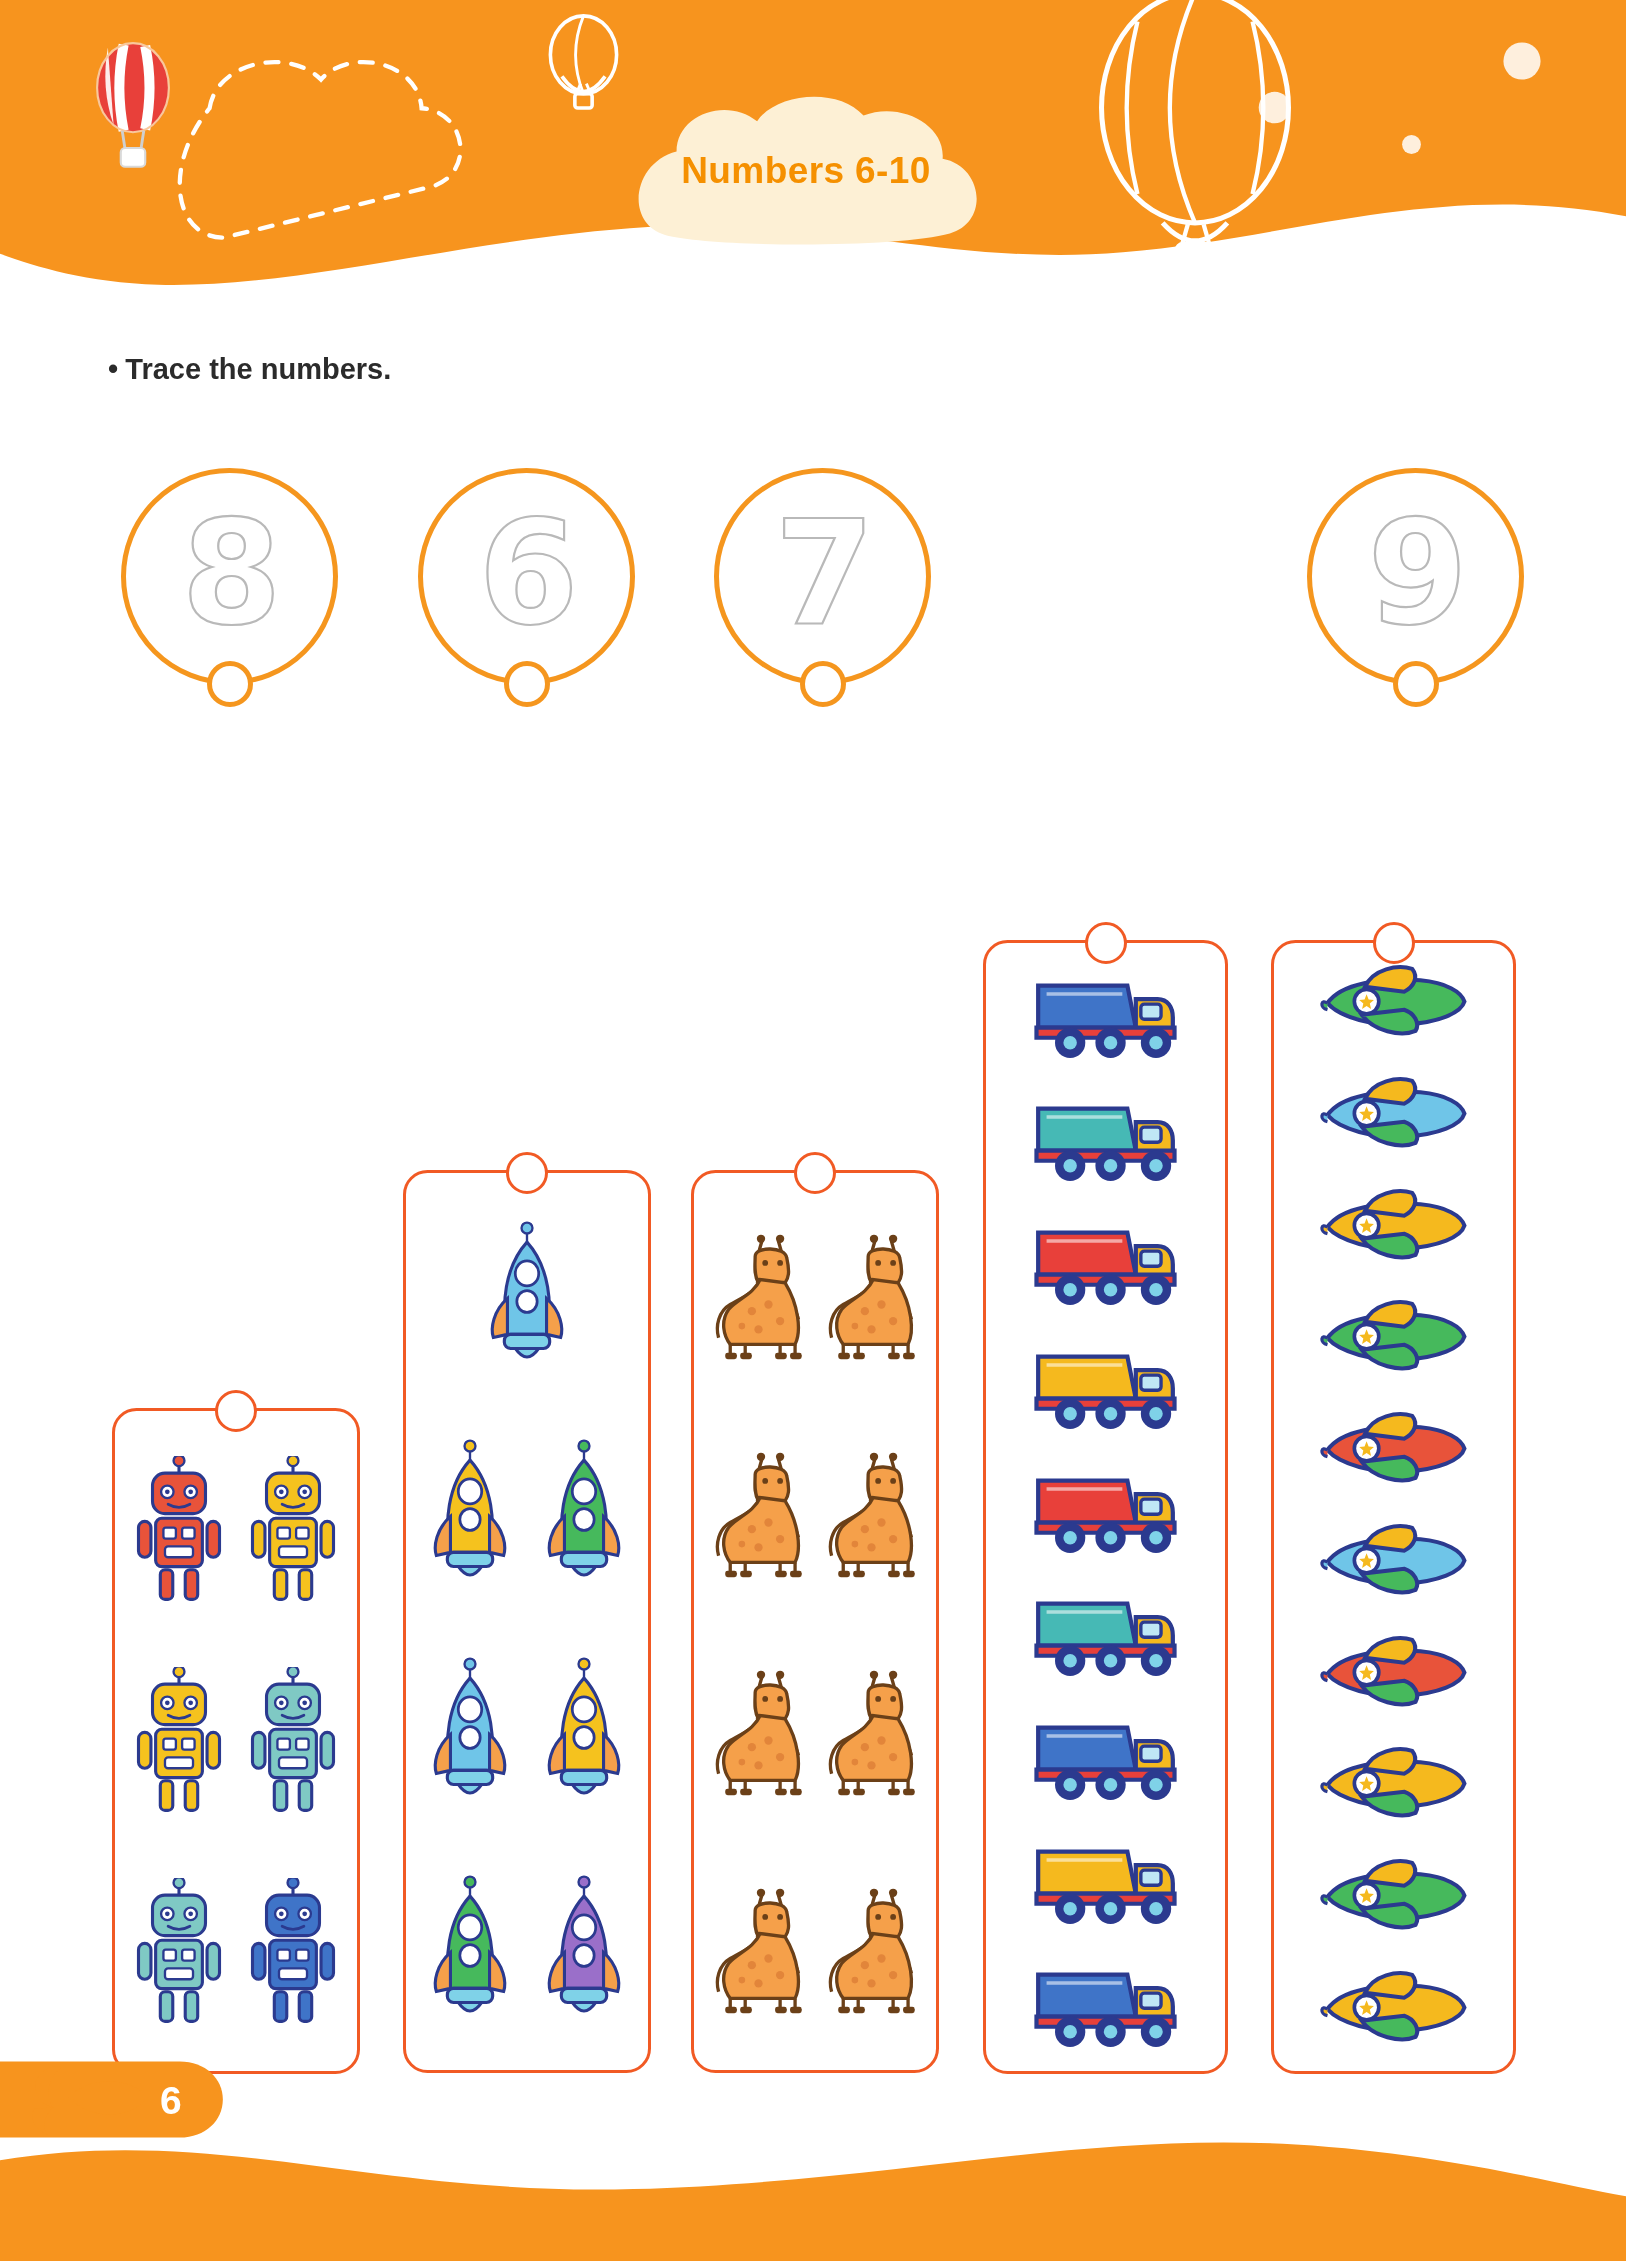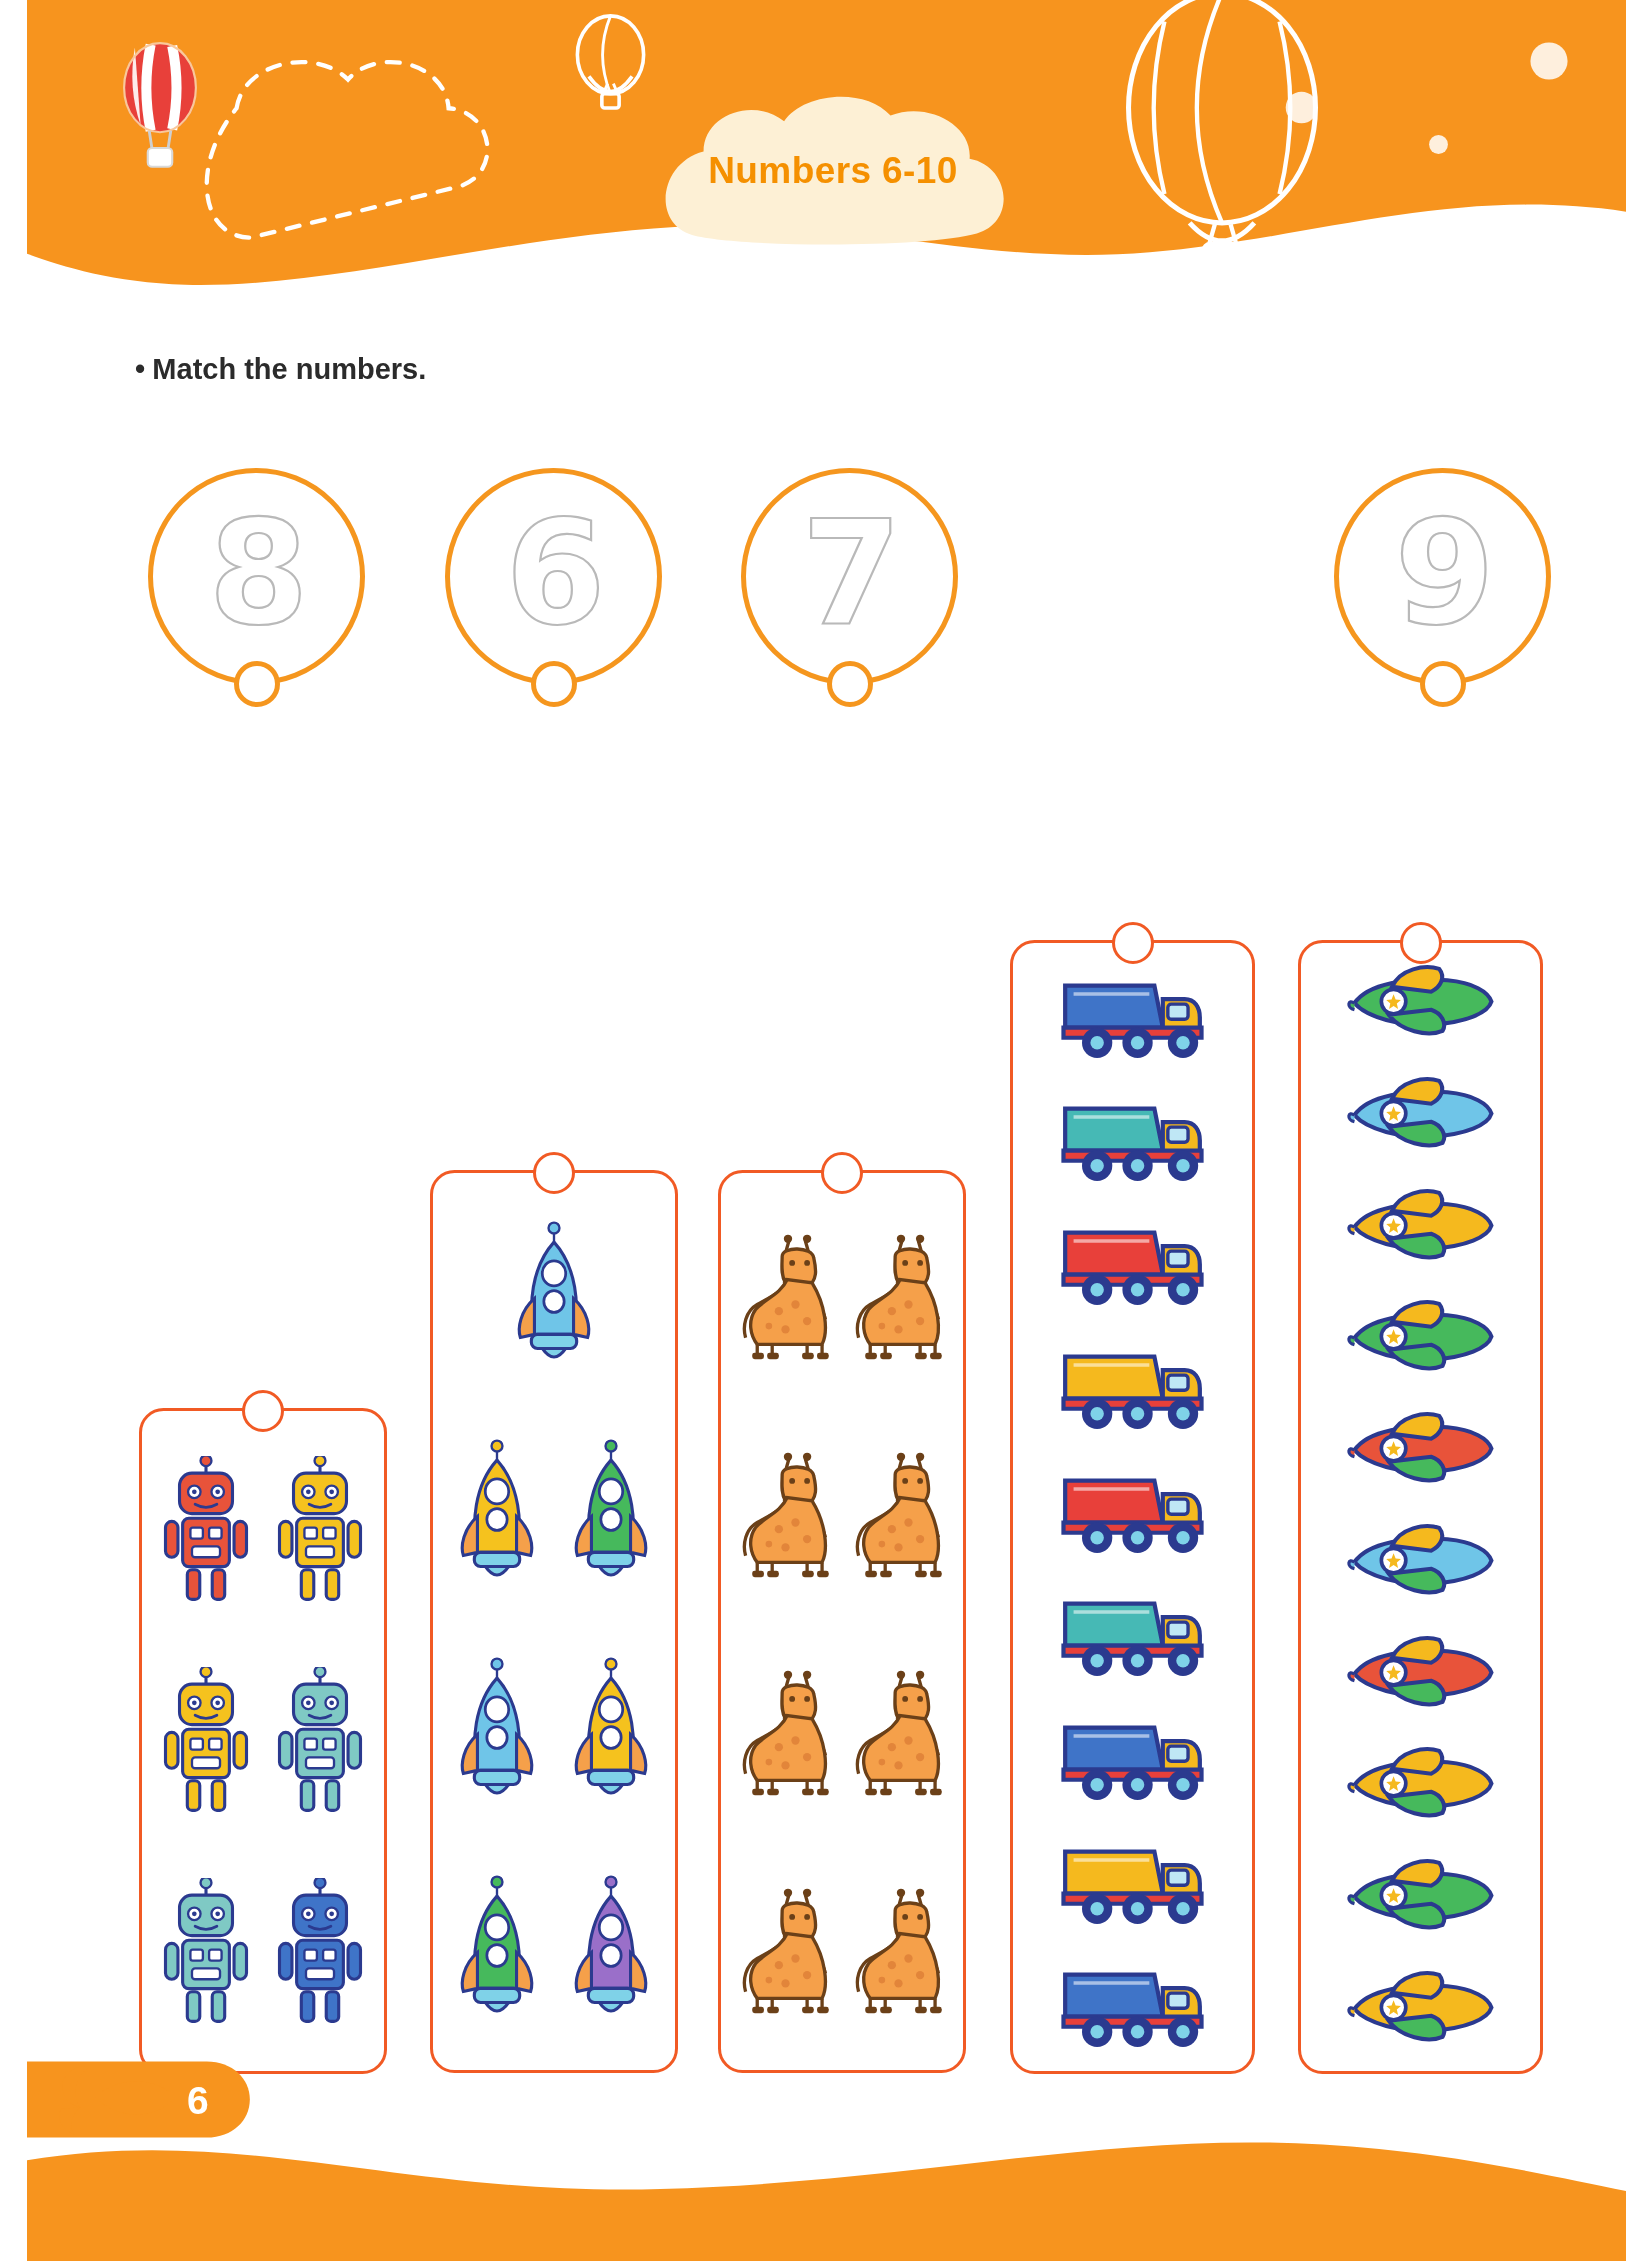--- a/index.html
+++ b/index.html
@@ -11,21 +11,20 @@
     font-family: "Liberation Sans", sans-serif;
     position: relative;
     overflow: hidden;
   }
 
   
   .page {
     position: absolute;
     inset: 0;
     background: #ffffff;
-    margin-left: 27px;
   }
 
   
   .banner {
     position: absolute;
     left: 0; top: 0;
     width: 1626px;
     height: 310px;
     overflow: hidden;
   }
@@ -253,21 +252,21 @@
     <div class="title-cloud">
       <svg width="432" height="151" viewBox="0 0 600 210">
         <path d="M120 80 C120 28 190 4 232 38 C258 -2 345 -10 380 30 C430 10 494 42 490 90 C546 100 556 178 500 194 C430 214 170 214 104 196 C48 180 58 96 120 80 Z" fill="#fdf0d5"></path>
       </svg>
       <div class="title-text">Numbers 6-10</div>
     </div>
   </div>
 
   <div class="instructions">
     <div class="instruction-line">
-      <span class="bullet">•</span><span>Match the numbers.</span>
+      <span class="bullet">•</span><span>Trace the numbers.</span>
     </div>
   </div>
 
   <div class="trace-row">
     <div class="trace-item" style="left:0px;">
       <div class="trace-circle"></div>
       <div class="trace-digit">8</div>
       <div class="trace-knob"></div>
     </div>
     <div class="trace-item" style="left:297px;">

